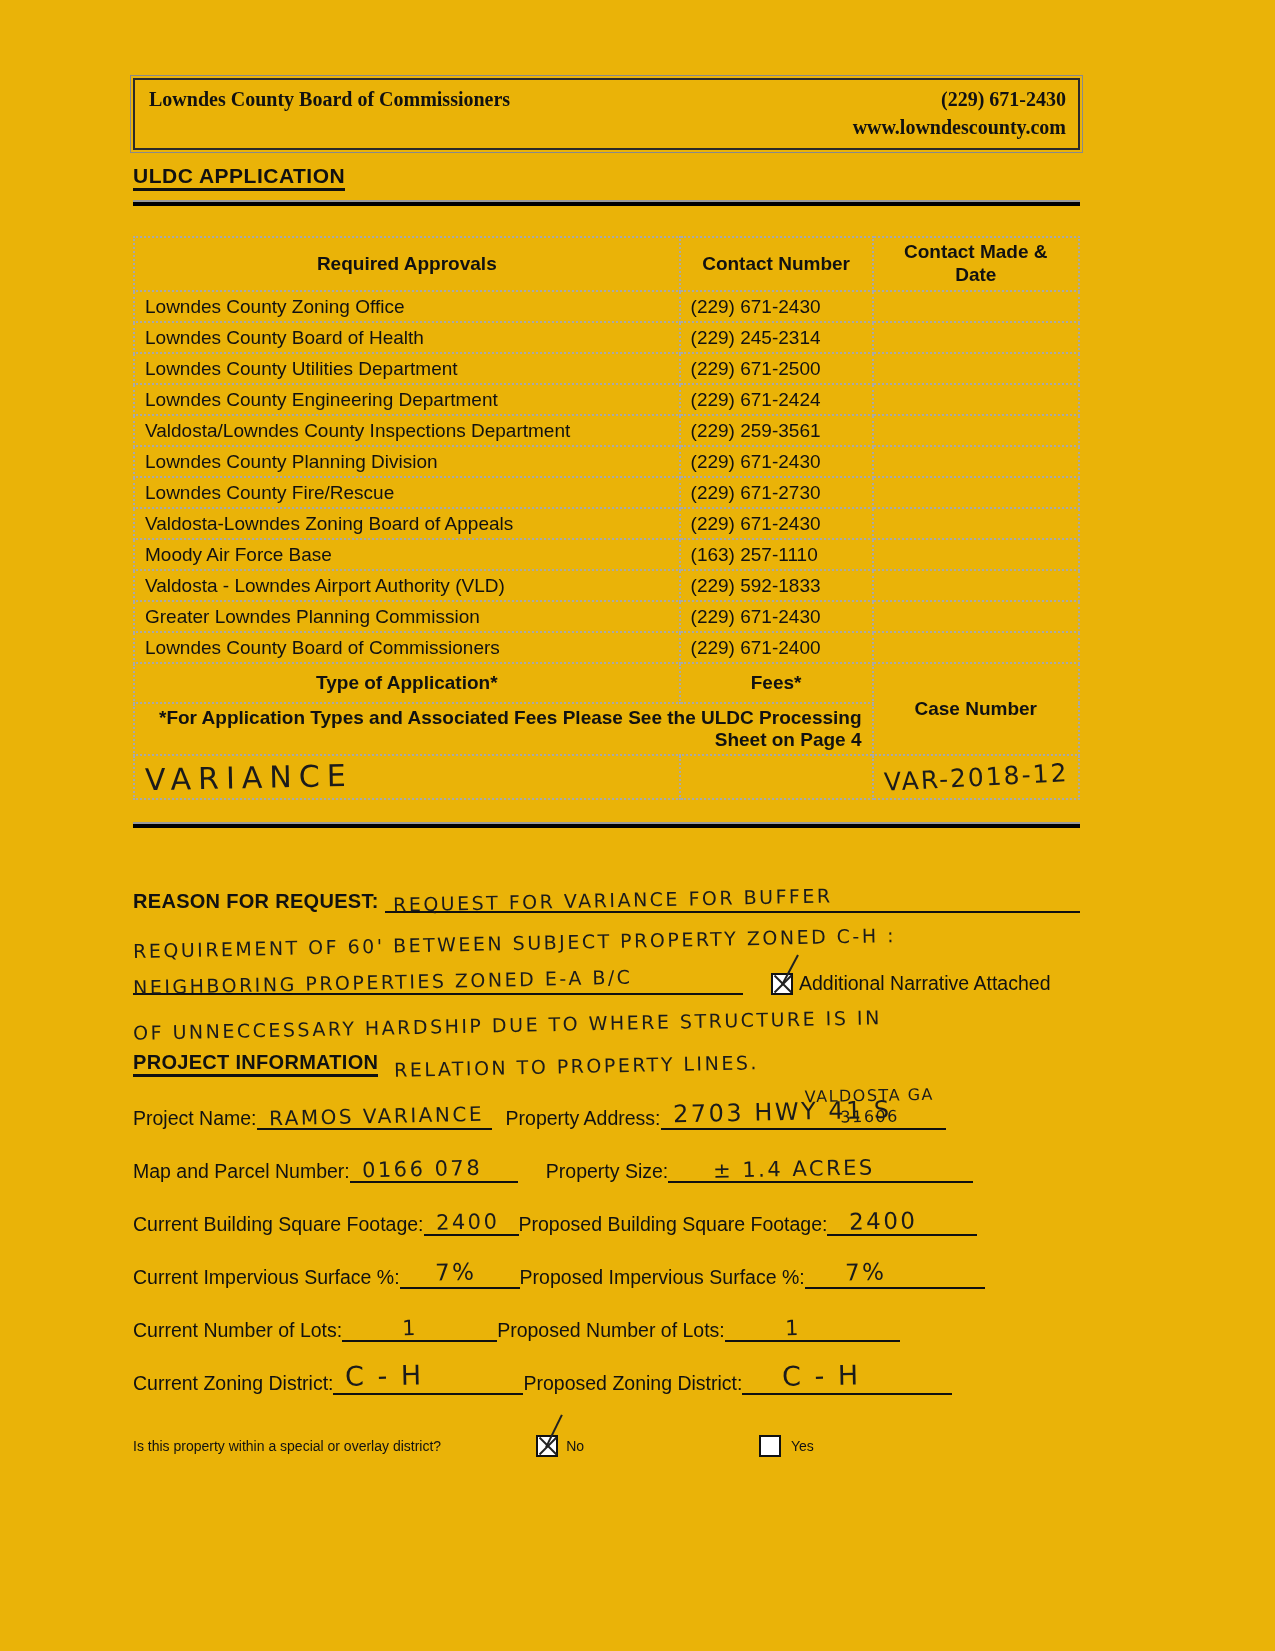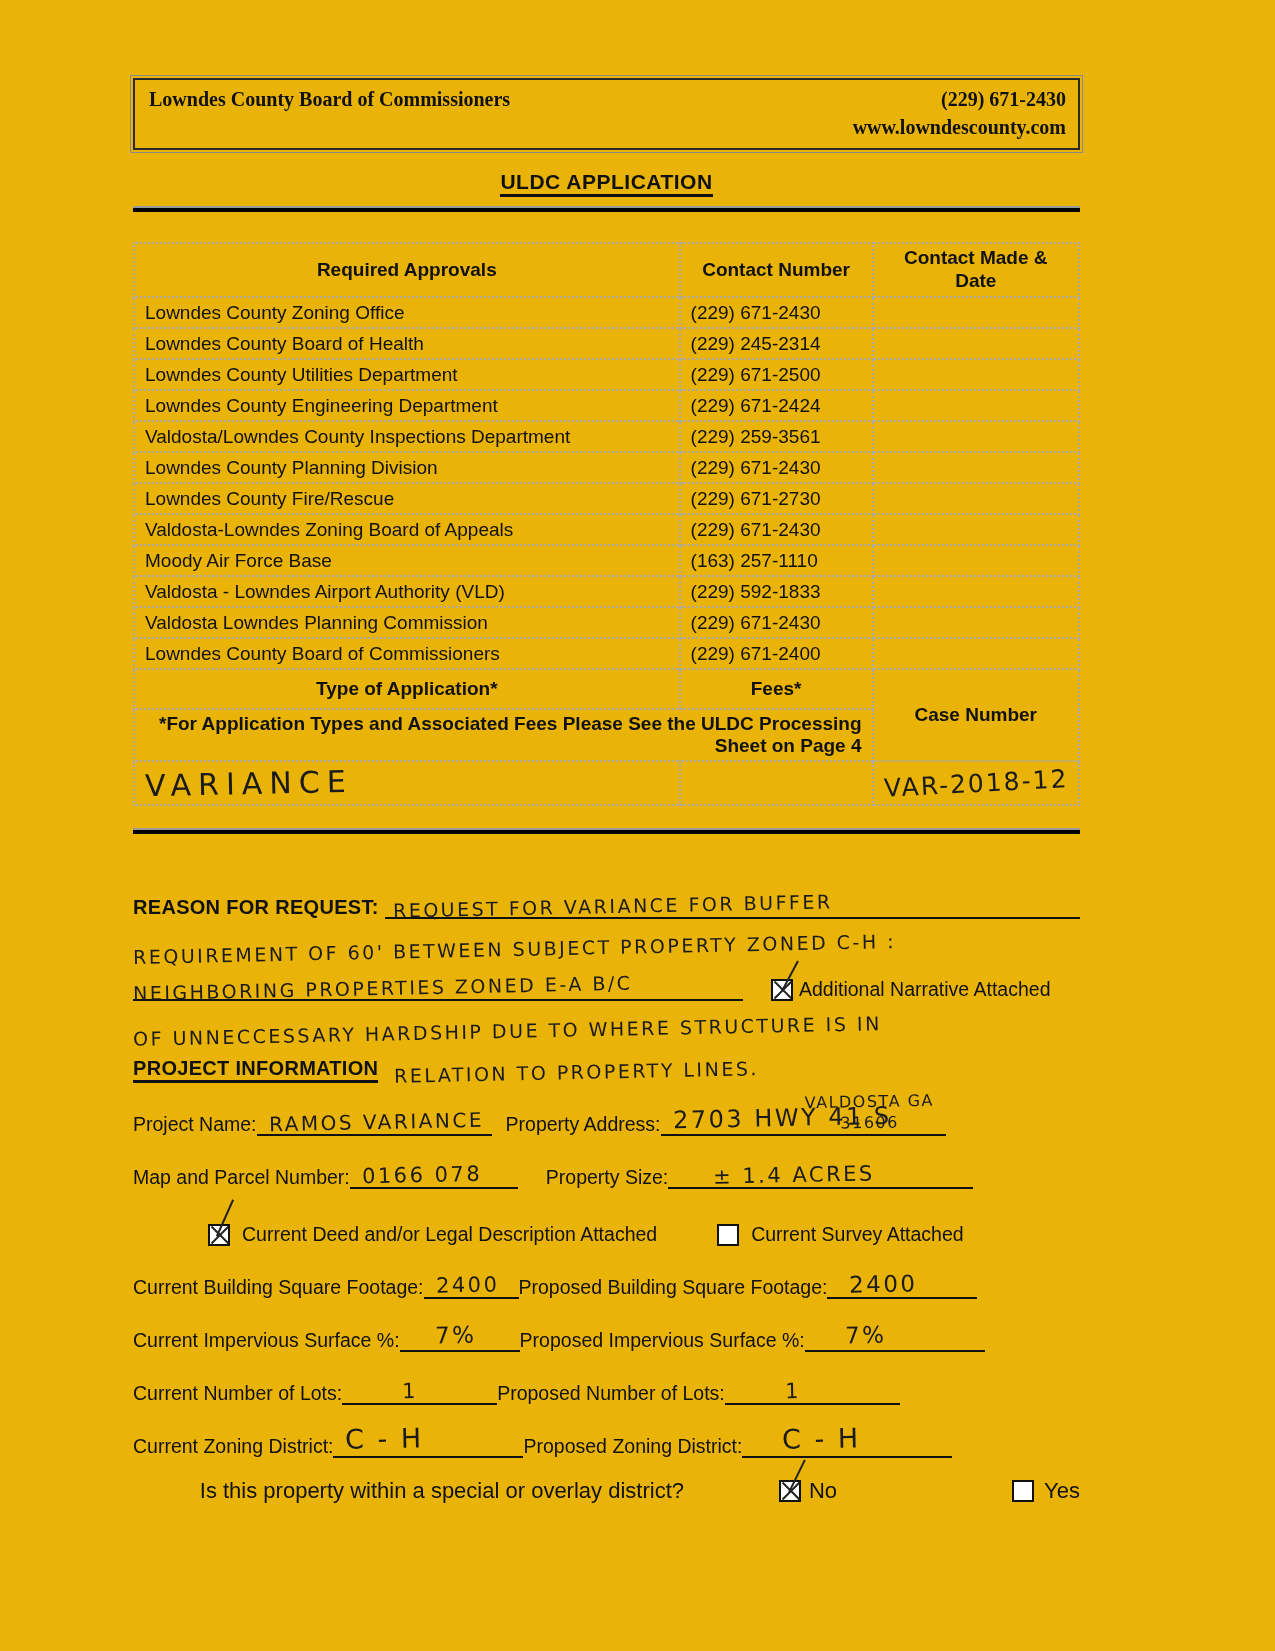--- a/index.html
+++ b/index.html
@@ -13,21 +13,21 @@
 
   
   .header-box {
     border:2px solid #2a2a2a; outline:1px solid #8a8a8a; outline-offset:2px;
     padding:5px 12px 7px 14px; display:flex; justify-content:space-between;
     font-family:"Liberation Serif", serif; font-weight:bold; font-size:20px; line-height:1.4;
   }
   .header-right { text-align:right; }
 
   .doc-title {
-    margin-top:20px; text-align:center; font-weight:bold; font-size:21px;
+    margin-top:14px; font-weight:bold; font-size:21px;
     letter-spacing:0.5px;
   }
   .doc-title span { border-bottom:3px solid #111; padding-bottom:1px; }
 
   .rule-double { margin-top:12px; border-top:2px solid #9a9a9a; border-bottom:4px solid #000; height:3px; }
 
   
   table.approvals { margin-top:30px; width:100%; border-collapse:collapse; }
   table.approvals td, table.approvals th {
     border:2px dotted #a9a9a9; font-size:19px; padding:3px 10px; vertical-align:middle;
@@ -74,21 +74,21 @@
   .slash { position:absolute; width:2px; background:#222; }
 
   
   .fields { margin-top:16px; }
   .field-row { display:flex; align-items:flex-end; margin-top:27px; position:relative; }
   .flabel { font-size:19.5px; white-space:nowrap; }
   .fv { position:relative; height:26px; }
   .fv .hw { position:absolute; left:12px; bottom:0px; }
   .addr-extra { position:absolute; right:-120px; top:-18px; font-size:16px; letter-spacing:1.5px; line-height:1.3; text-align:center; transform:rotate(-1deg); }
   .cb-row { display:flex; align-items:center; margin-top:34px; font-size:19.5px; }
-  .question-row { display:flex; align-items:center; margin-top:20px; font-size:22px;justify-content:flex-end; }
+  .question-row { display:flex; align-items:center; margin-top:40px; font-size:14px; }
 
   
   .footer { position:absolute; left:133px; width:947px; top:1472px; }
   .footer-rule { border-top:3px solid #8a8a8a; border-bottom:5px solid #000; height:3px; }
   .footer-text { display:flex; justify-content:space-between; margin-top:8px; font-family:"Liberation Serif", serif; font-size:18px; }
 </style>
 </head>
 <body>
 
 <div class="page">
@@ -160,21 +160,21 @@
         <td class="name-cell">Moody Air Force Base</td>
         <td class="num-cell">(163) 257-1110</td>
         <td></td>
       </tr>
       <tr>
         <td class="name-cell">Valdosta - Lowndes Airport Authority (VLD)</td>
         <td class="num-cell">(229) 592-1833</td>
         <td></td>
       </tr>
       <tr>
-        <td class="name-cell">Valdosta Lowndes Planning Commission</td>
+        <td class="name-cell">Greater Lowndes Planning Commission</td>
         <td class="num-cell">(229) 671-2430</td>
         <td></td>
       </tr>
       <tr>
         <td class="name-cell">Lowndes County Board of Commissioners</td>
         <td class="num-cell">(229) 671-2400</td>
         <td></td>
       </tr>
       <tr>
         <th class="col-head type-head">Type of Application*</th>
@@ -251,28 +251,20 @@
         <span class="flabel">Map and Parcel Number:</span>
         <span class="fill fv" style="width:168px;">
           <span class="hw hw-field tilt">0166  078</span>
         </span>
         <span class="flabel" style="margin-left:28px;">Property Size:</span>
         <span class="fill fv" style="width:305px;">
           <span class="hw hw-field tilt" style="left:45px;">± 1.4  ACRES</span>
         </span>
       </div>
 
-      <div class="cb-row">
-        <span class="cb checked" style="margin-left:75px;">
-          <span class="slash" style="height:40px; left:14px; top:-28px; transform:rotate(24deg);"></span>
-        </span>
-        <span style="margin-left:12px;">Current Deed and/or Legal Description Attached</span>
-        <span class="cb" style="margin-left:60px;"></span>
-        <span style="margin-left:12px;">Current Survey Attached</span>
-      </div>
 
       <div class="field-row">
         <span class="flabel">Current Building Square Footage:</span>
         <span class="fill fv" style="width:95px;">
           <span class="hw hw-field tilt">2400</span>
         </span>
         <span class="flabel">Proposed Building Square Footage:</span>
         <span class="fill fv" style="width:150px;">
           <span class="hw hw-field tilt" style="left:22px; font-size:23px;">2400</span>
         </span>

